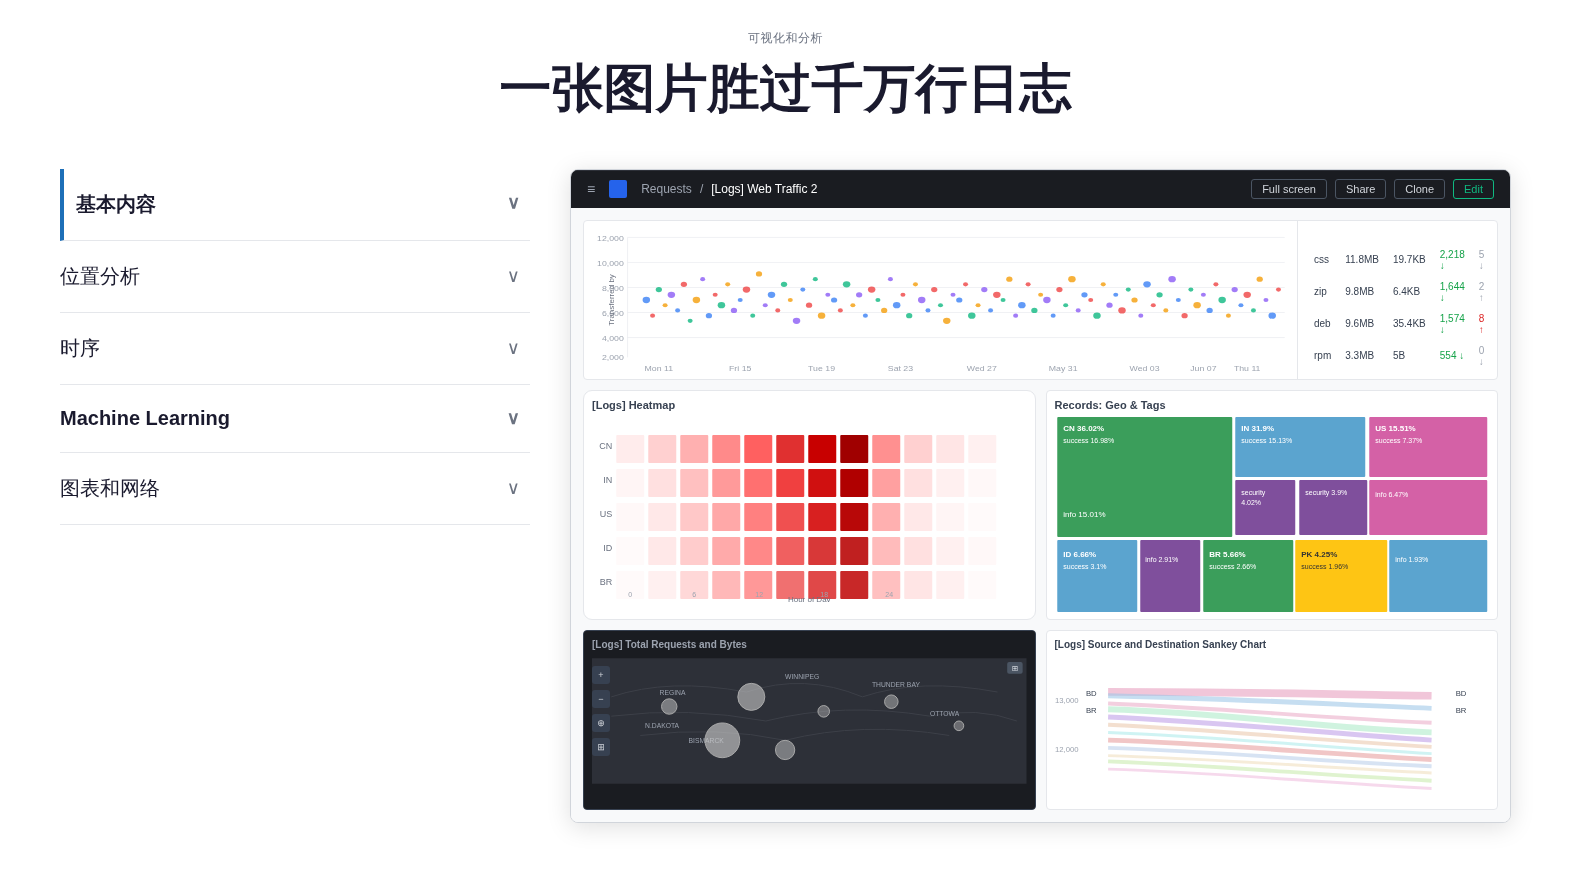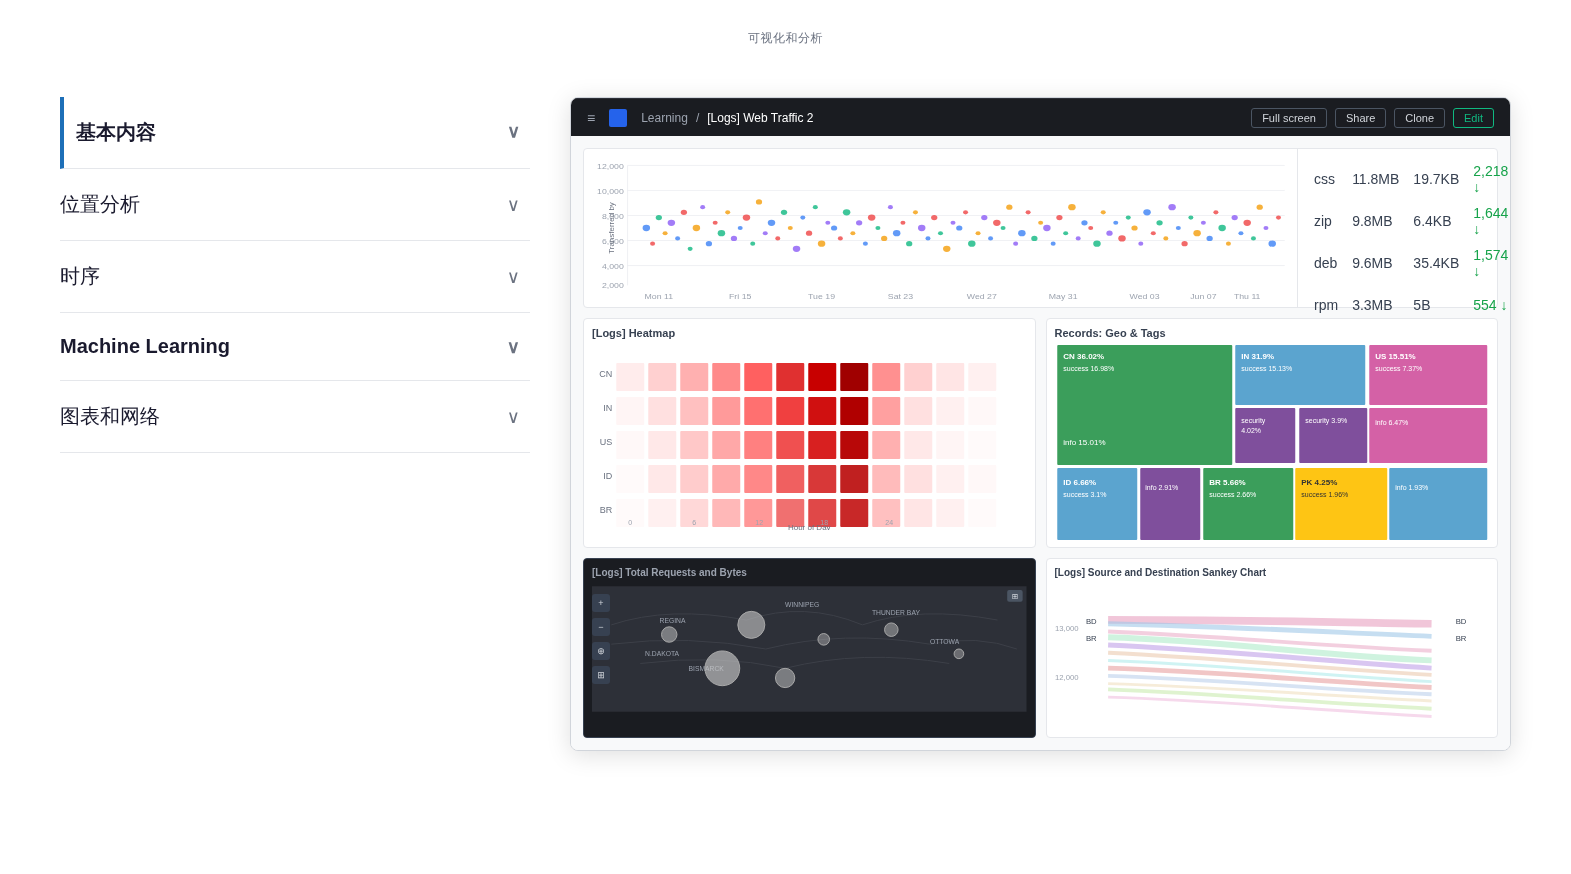--- a/index.html
+++ b/index.html
@@ -260,38 +260,39 @@
       width: 100%;
       height: 100%;
     }
     .chart-right {
       width: 200px;
       border-left: 1px solid #e5e7eb;
       padding: 8px;
     }
     .file-table {
       width: 100%;
-      font-size: 14px;
+      font-size: 10px;
+      margin-top: 14px;
     }
     .file-table tr {
       border-bottom: 1px solid #f3f4f6;
     }
     .file-table td {
       padding: 4px 6px;
       color: #374151;
     }
     .file-table td.green { color: #16a34a; }
     .file-table td.red { color: #dc2626; }
     .file-table td.count { color: #9ca3af; }
 
     
     .heatmap-panel {
       background: #fff;
       border: 1px solid #e5e7eb;
-      border-radius: 4px;
+      border-radius: 9px;
       padding: 8px;
       height: 230px;
     }
     .panel-title {
       font-size: 11px;
       font-weight: 600;
       color: #374151;
       margin-bottom: 6px;
     }
 
@@ -360,20 +361,21 @@
       height: 145px;
     }
   </style>
 </head>
 <body>
 
 <div class="page-wrapper">
 
   <div class="header-section">
     <div class="subtitle-label">可视化和分析</div>
+    <h1 class="main-title">一张图片胜过千万行日志</h1>
   </div>
 
   <div class="content-area">
 
     <div class="left-sidebar">
 
       <div class="accordion-item active-item">
         <div class="accordion-header active">
           <span>基本内容</span>
           <span class="chevron">∧</span>
@@ -411,21 +413,21 @@
     </div>
 
     <div class="right-panel">
       <div class="kibana-screenshot">
 
 
         <div class="kibana-navbar">
           <span class="hamburger-icon">≡</span>
           <div class="home-box"></div>
           <div class="nav-breadcrumb">
-            <span>Learning</span>
+            <span>Requests</span>
             <span>/</span>
             <span class="current">[Logs] Web Traffic 2</span>
           </div>
           <div class="nav-actions">
             <button class="nav-btn">Full screen</button>
             <button class="nav-btn">Share</button>
             <button class="nav-btn">Clone</button>
             <button class="nav-btn edit">Edit</button>
           </div>
         </div>

